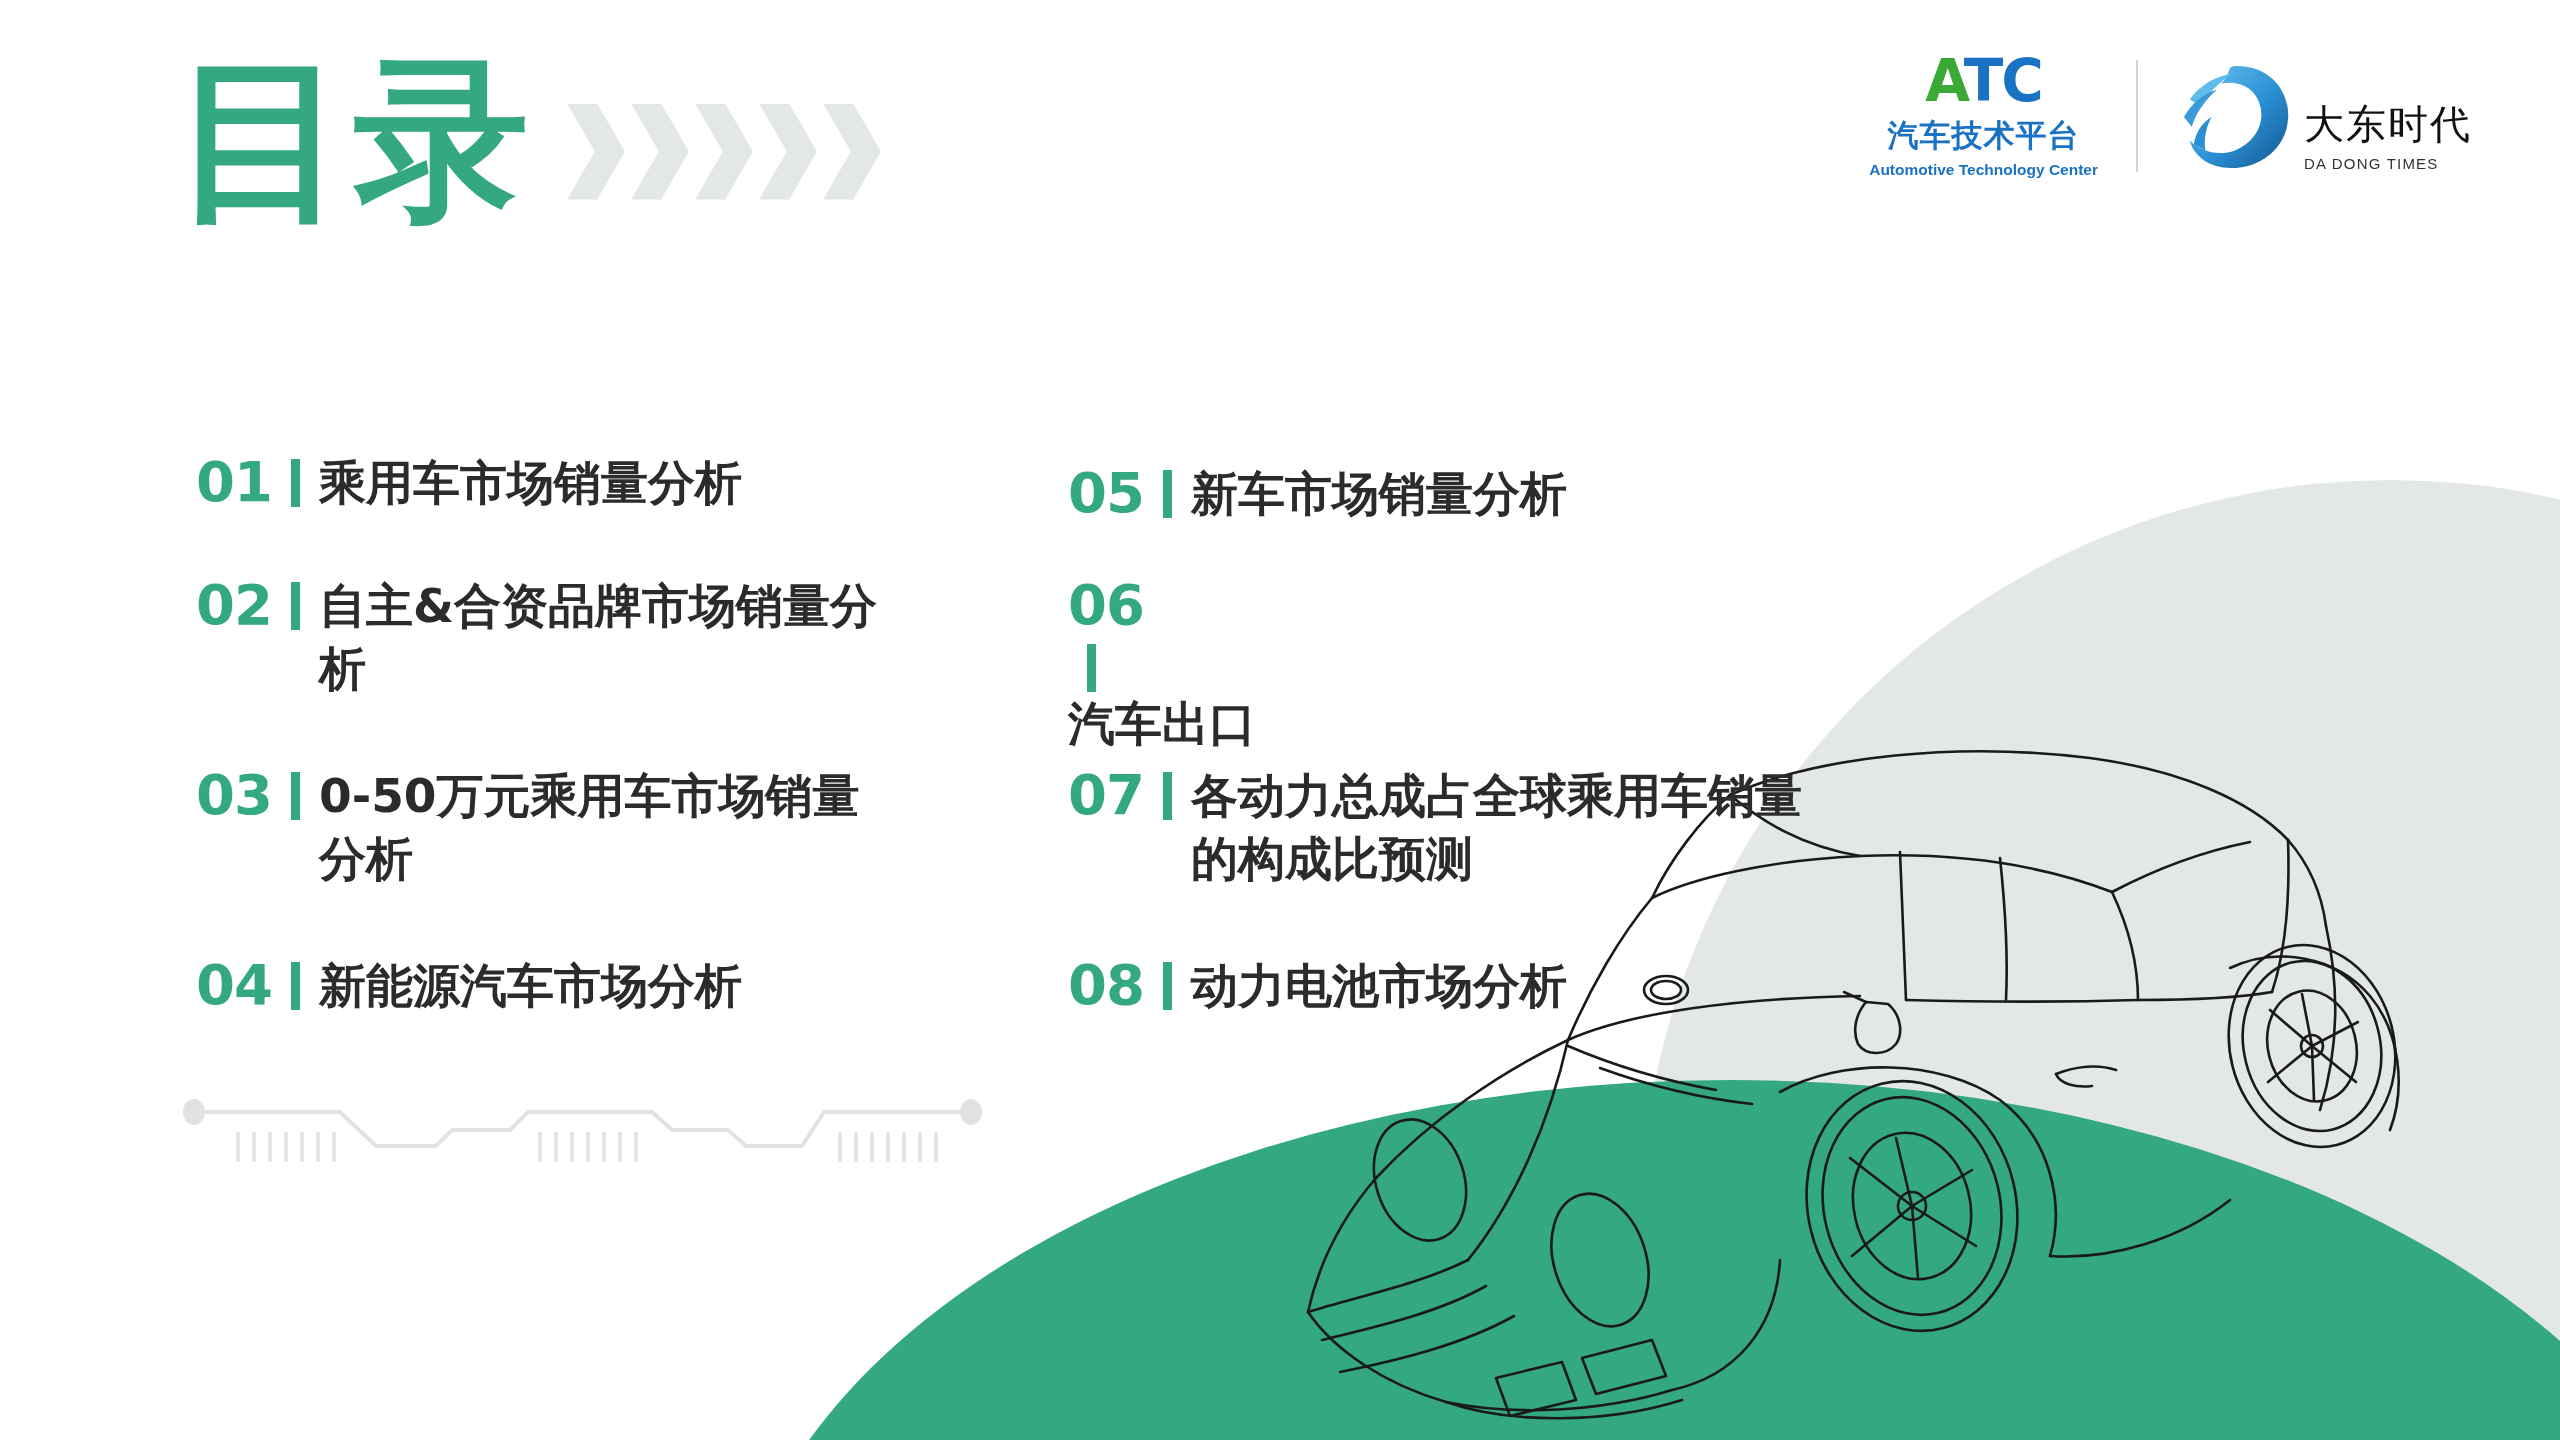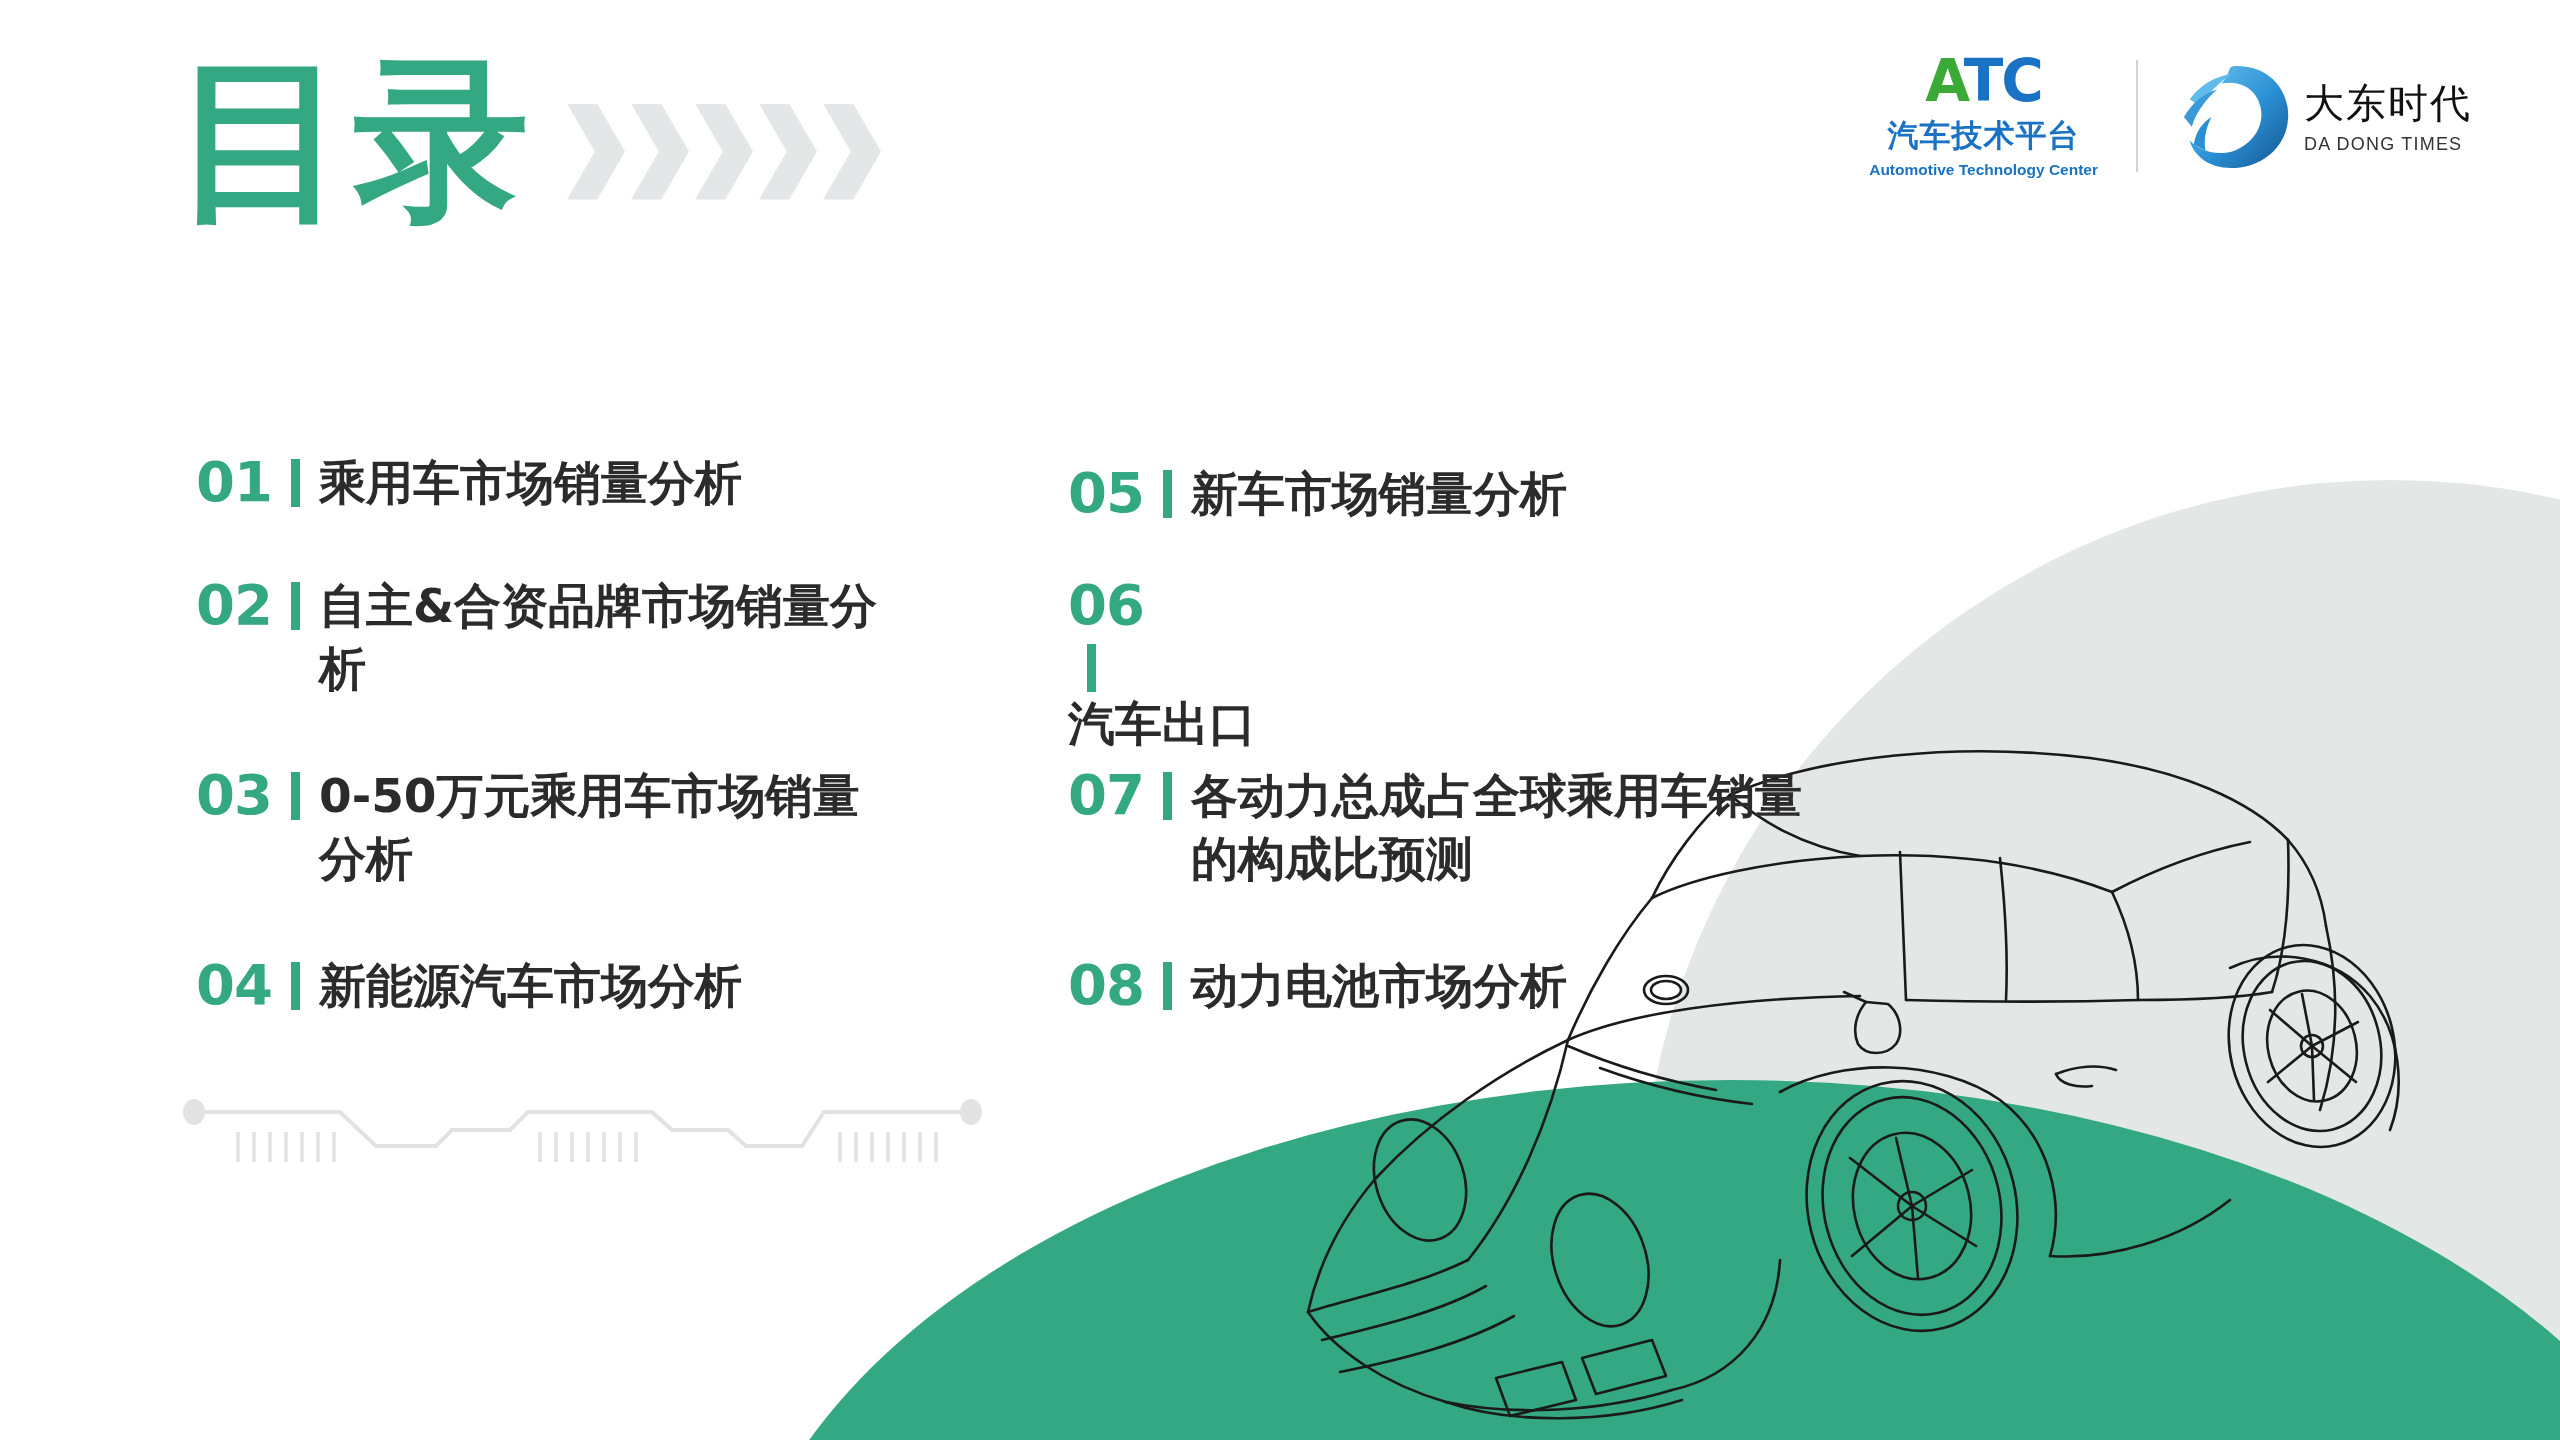--- a/index.html
+++ b/index.html
@@ -92,29 +92,29 @@
   .logo-atc .atc-cn {
     font-size:31px; font-weight:bold; color:#1a72c4;
     margin-top:5px; letter-spacing:1px;
     font-family:"DejaVu Sans","Liberation Sans",sans-serif;
   }
   .logo-atc .atc-en {
     font-size:15.5px; font-weight:bold; color:#1a72c4;
     margin-top:4px; letter-spacing:0px;
   }
   .logo-div { width:2px; height:112px; background:#cfd4d8; margin:0 38px; }
-  .logo-dd { display:flex; align-items:center; }
+  .logo-dd { display:flex; align-items:flex-end; }
   .dd-mark { width:118px; height:112px; }
   .logo-dd .dd-text { margin-left:10px; }
   .logo-dd .dd-cn {
     font-size:40px; color:#111111; letter-spacing:2px;
     font-family:"DejaVu Sans","Liberation Sans",sans-serif;
   }
   .logo-dd .dd-en {
-    font-size:18px; color:#333333; letter-spacing:1.2px; margin-top:3px;
+    font-size:15px; color:#333333; letter-spacing:1.2px; margin-top:3px;
   }
 
   
   .toc {
     position:absolute; left:0; top:446px;
     width:1810px; z-index:12;
   }
   .toc-col { position:absolute; top:0; }
   .col-left  { left:196px; width:700px; }
   .col-right { left:1068px; width:760px; }

